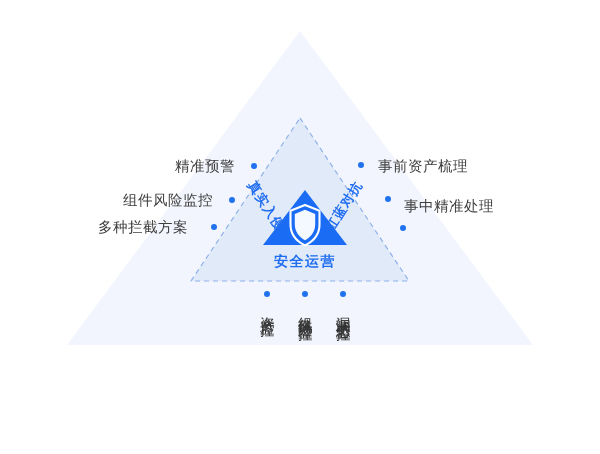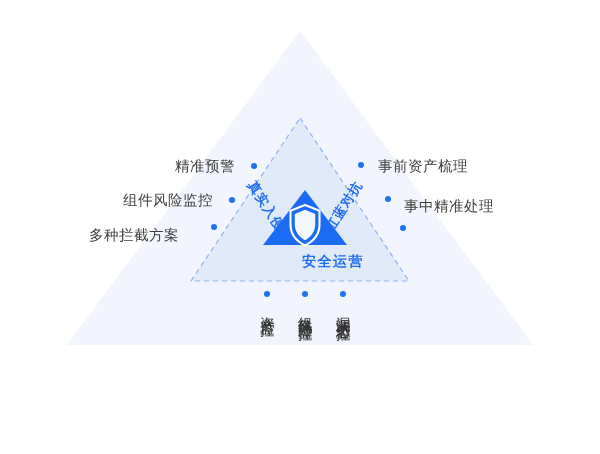--- a/index.html
+++ b/index.html
@@ -55,21 +55,20 @@
   #edge-label-right { transform: translate(-50%, -50%) rotate(-57deg); }
 
   .base-label {
     position: absolute;
     color: #1f6df0;
     font-size: 14px;
     font-weight: bold;
     letter-spacing: 1.5px;
     white-space: nowrap;
     transform: translateX(-50%);
-    margin-left: 28px;
   }
 
   
   .vert-label {
     position: absolute;
     writing-mode: vertical-rl;
     text-orientation: upright;
     color: #333333;
     font-size: 14.5px;
     letter-spacing: 2px;
@@ -106,21 +105,21 @@
                C -5.7,11.1 -10.2,5.8 -10.2,-1.8 L -10.2,-12.1 Z" fill="#f4f8ff" stroke="none"></path>
     </g>
   </svg>
 
   <div class="txt side-label left-label" style="left:60px; top:159px; width:175px;">精准预警</div>
   <div class="dot" style="left:254px; top:166px;"></div>
 
   <div class="txt side-label left-label" style="left:38px; top:193px; width:175px;">组件风险监控</div>
   <div class="dot" style="left:232px; top:200px;"></div>
 
-  <div class="txt side-label left-label" style="left:4px; top:220px; width:175px;margin-top:8px;">多种拦截方案</div>
+  <div class="txt side-label left-label" style="left:13px; top:220px; width:175px;">多种拦截方案</div>
   <div class="dot" style="left:214px; top:227px;"></div>
 
   <div class="dot" style="left:361px; top:165px;"></div>
   <div class="txt side-label right-label" style="left:378px; top:159px;">事前资产梳理</div>
 
   <div class="dot" style="left:388px; top:199px;"></div>
   <div class="txt side-label right-label" style="left:404px; top:193px;margin-top:6px;">事中精准处理</div>
 
   <div class="dot" style="left:403px; top:228px;"></div>
 

